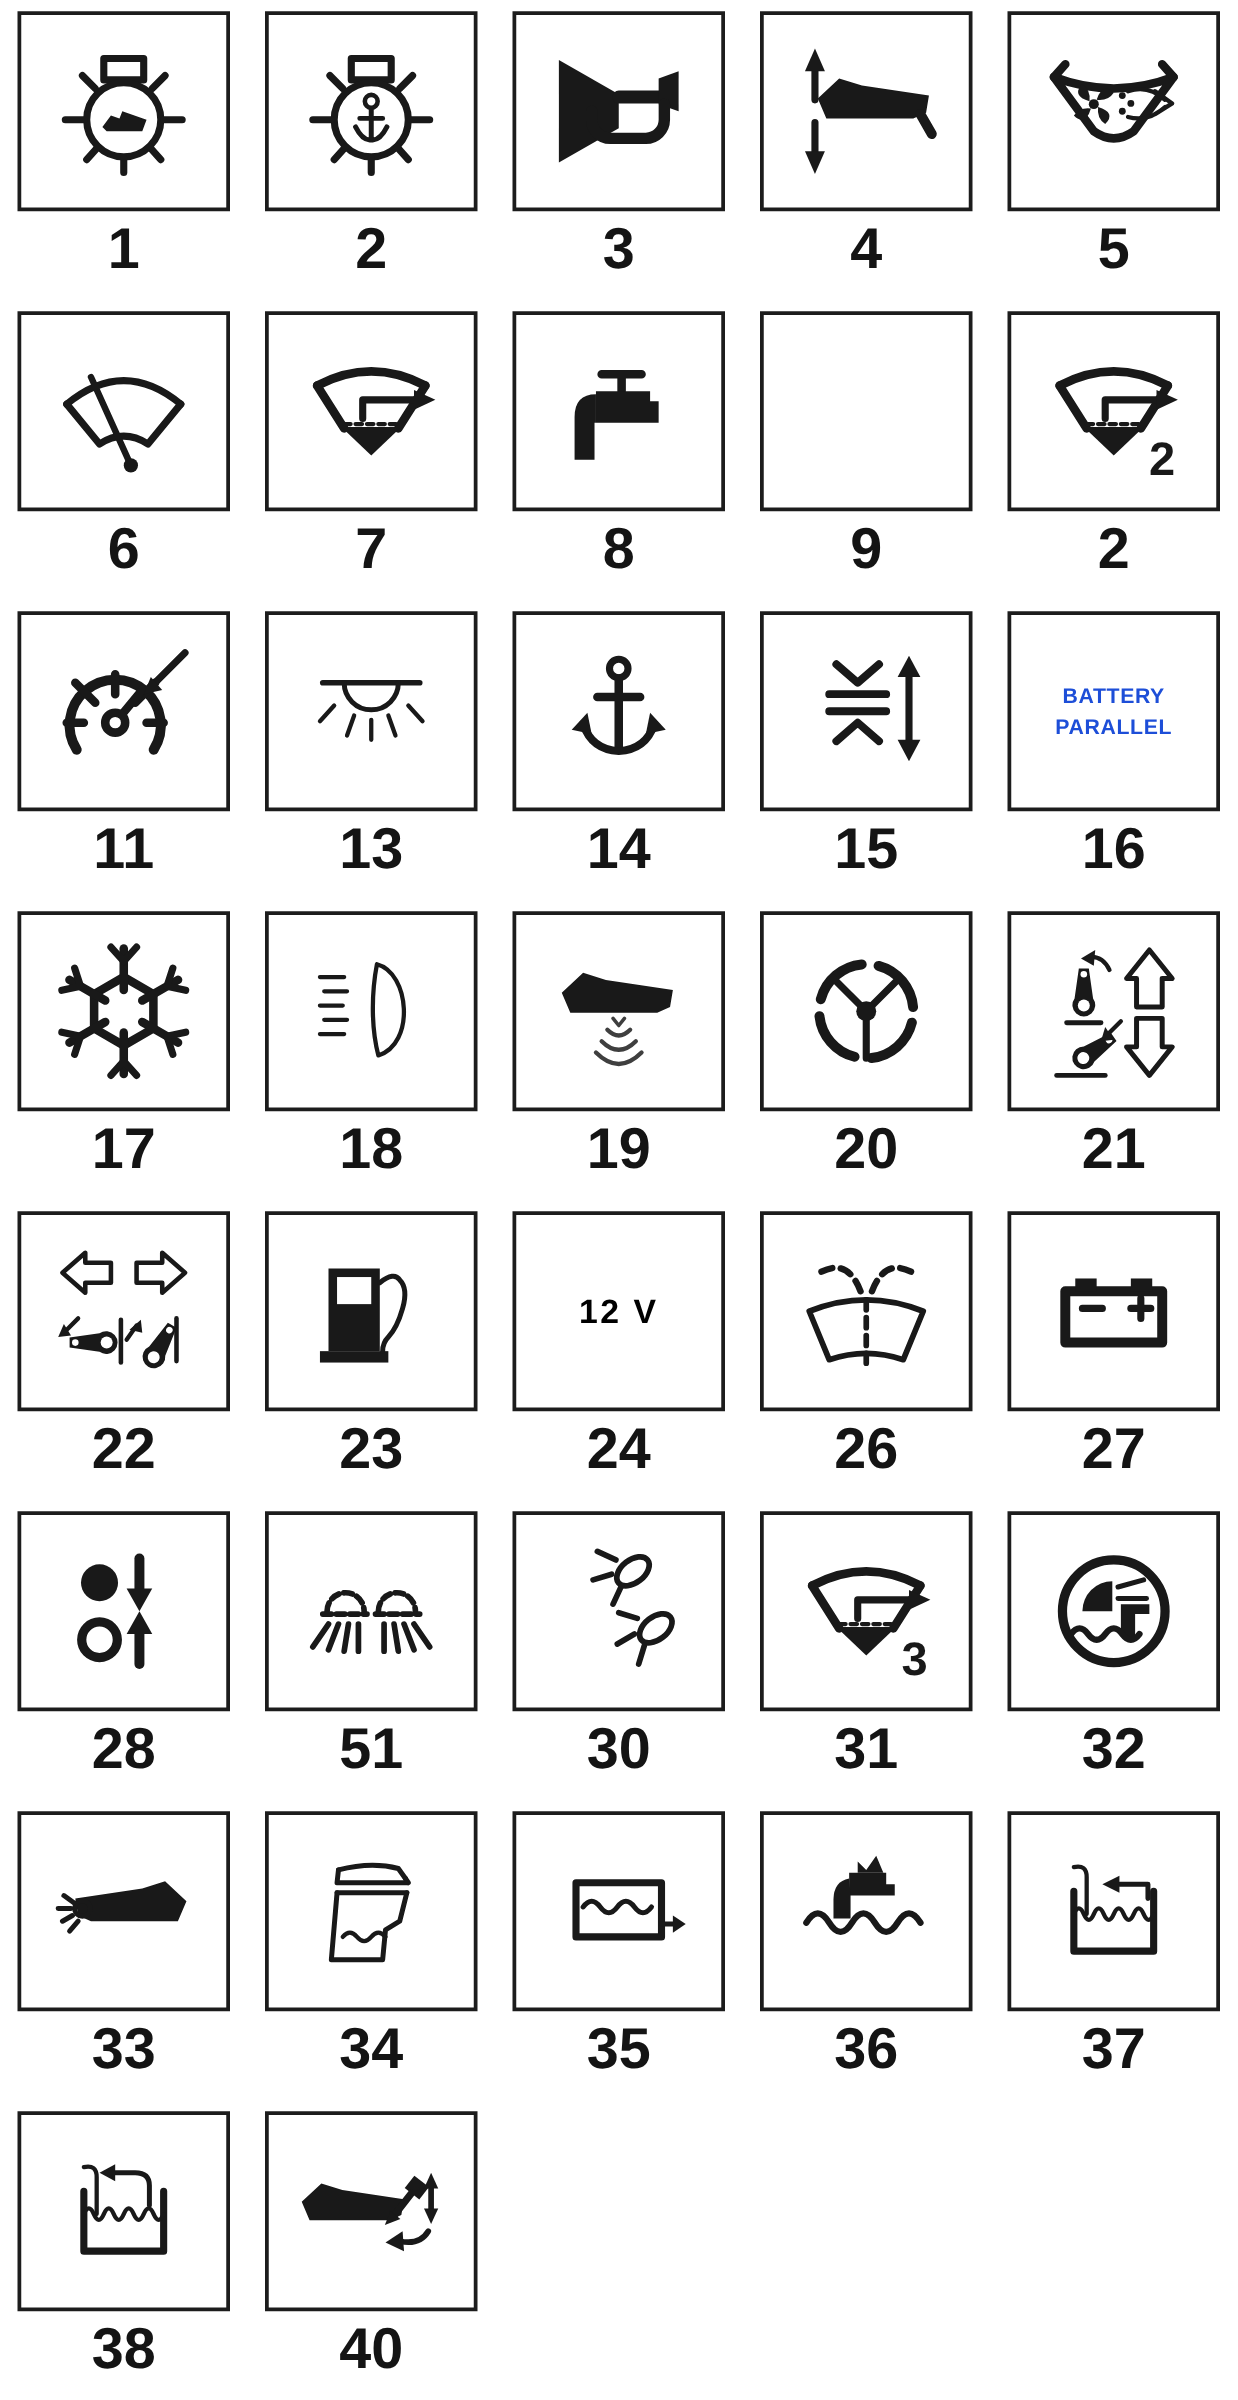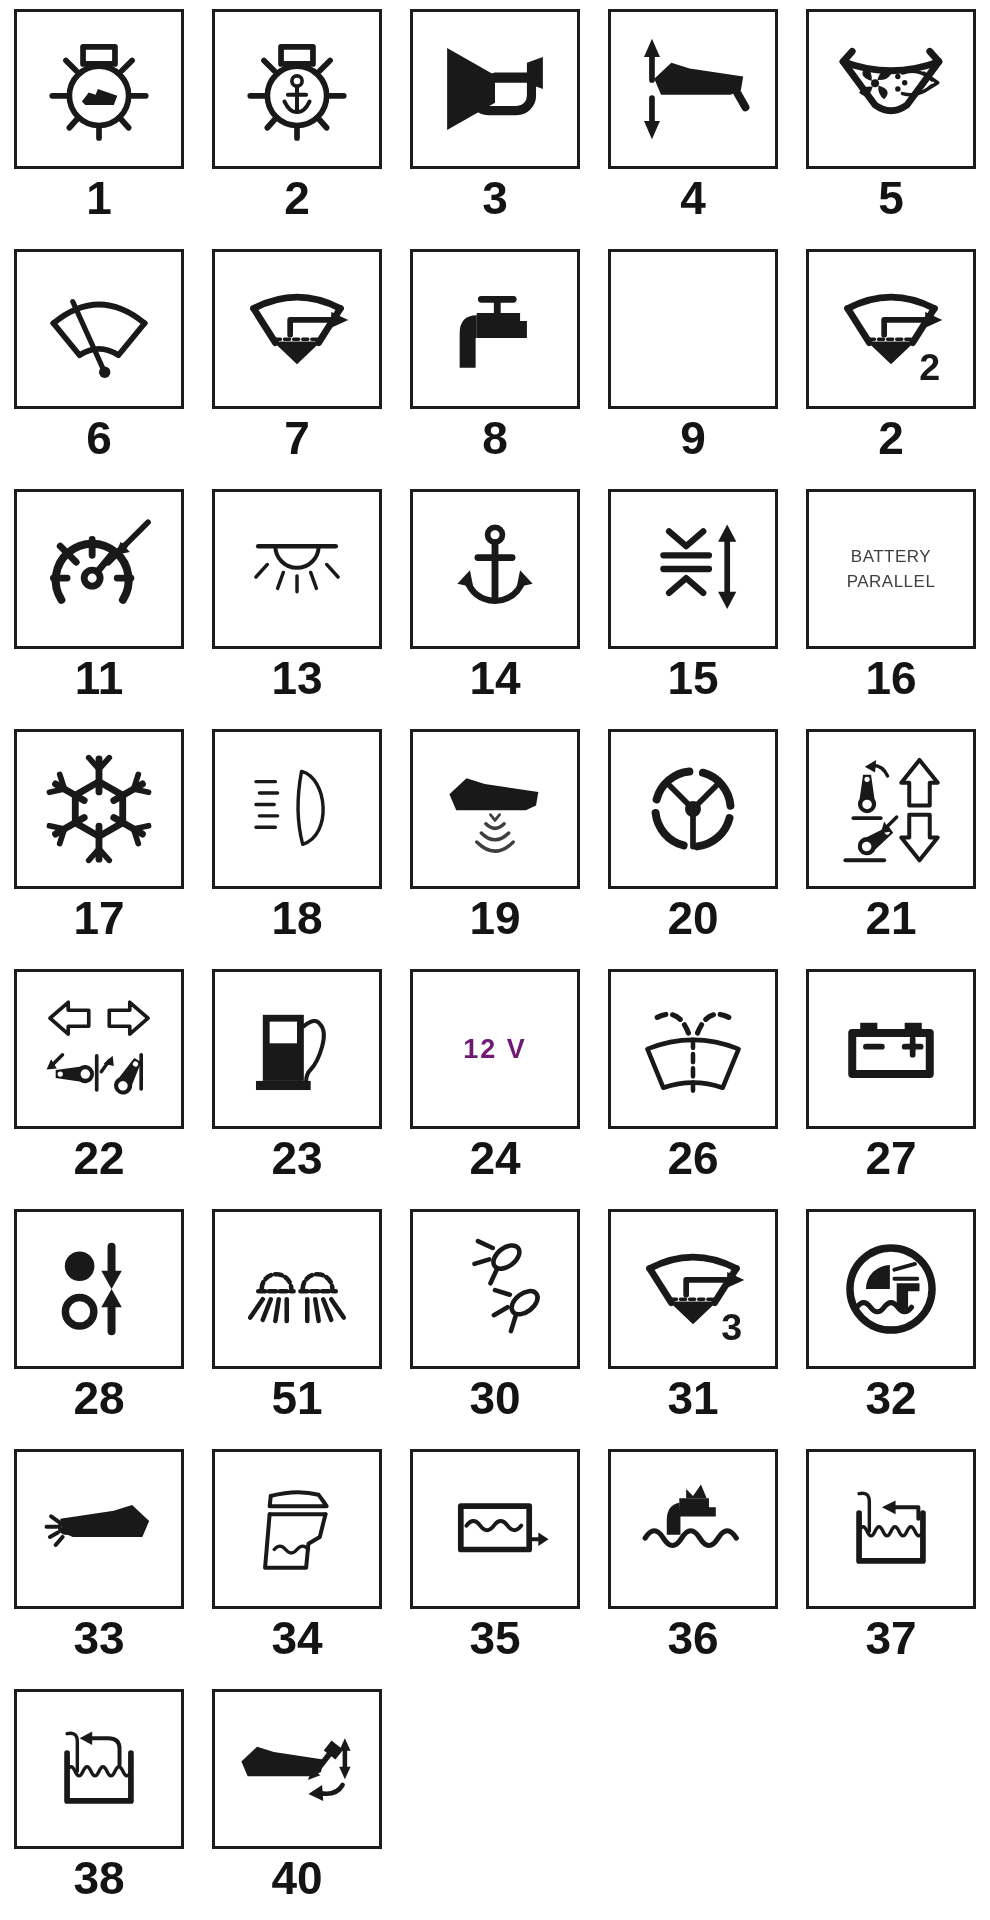--- a/index.html
+++ b/index.html
@@ -6,22 +6,22 @@
   body{width:990px;height:1920px;font-family:"Liberation Sans",sans-serif;color:#151515}
   .grid{display:grid;grid-template-columns:repeat(5,198px);grid-auto-rows:240px;width:990px}
   .cell{display:flex;flex-direction:column;align-items:center;padding-top:9px;box-sizing:border-box}
   .box{width:164px;height:154px;border:3px solid #1c1c1c;background:#fff;display:flex;align-items:center;justify-content:center;position:relative;box-sizing:content-box}
   .num{font-size:46px;font-weight:bold;line-height:1;margin-top:6px;color:#141414}
   svg.ic{display:block}
   .s{stroke:#191919;fill:none}
   .f{fill:#191919;stroke:none}
   .ic *{stroke-linecap:round;stroke-linejoin:round}
   .ft{font-weight:bold;font-size:33px;fill:#191919;stroke:none;font-family:"Liberation Sans",sans-serif}
-  .battery-text{font-weight:normal;font-size:17px;letter-spacing:.5px;white-space:pre-line;text-align:center;line-height:1.5;color:#404040}
-  .volt-text{font-weight:bold;font-size:27px;letter-spacing:2px;color:#701a75}
+  .battery-text{font-weight:bold;font-size:17px;letter-spacing:.5px;white-space:pre-line;text-align:center;line-height:1.5;color:#1d4ed8}
+  .volt-text{font-weight:bold;font-size:27px;letter-spacing:2px;color:#000000}
 </style>
 </head>
 <body>
 
 <svg width="0" height="0" style="position:absolute">
 <defs>
   <g id="g-lamp" class="s">
     <rect x="36" y="13" width="28" height="15" stroke-width="5"></rect>
     <circle cx="50" cy="56" r="26" stroke-width="5"></circle>
     <path d="M21,25 L30,34 M79,25 L70,34 M9,56 L22,56 M91,56 L78,56 M24,84 L32,75 M76,84 L68,75 M50,93 V83" stroke-width="5"></path>

